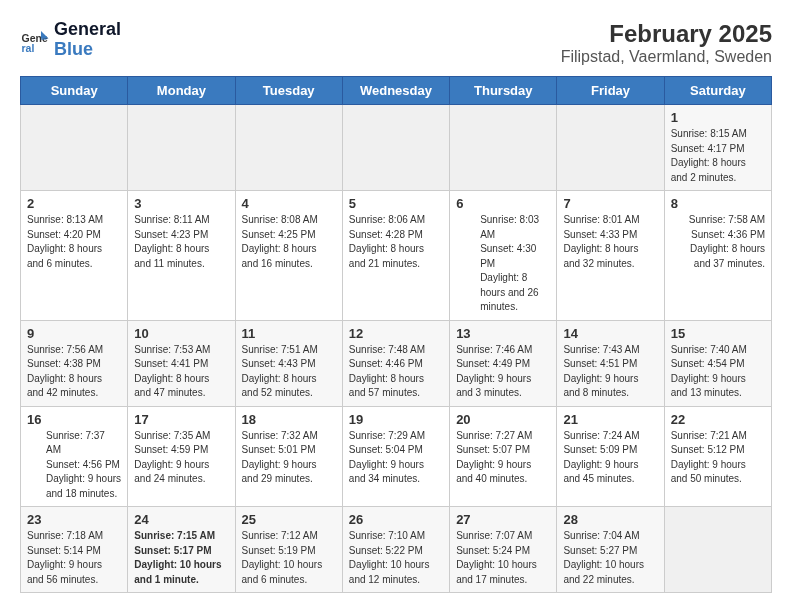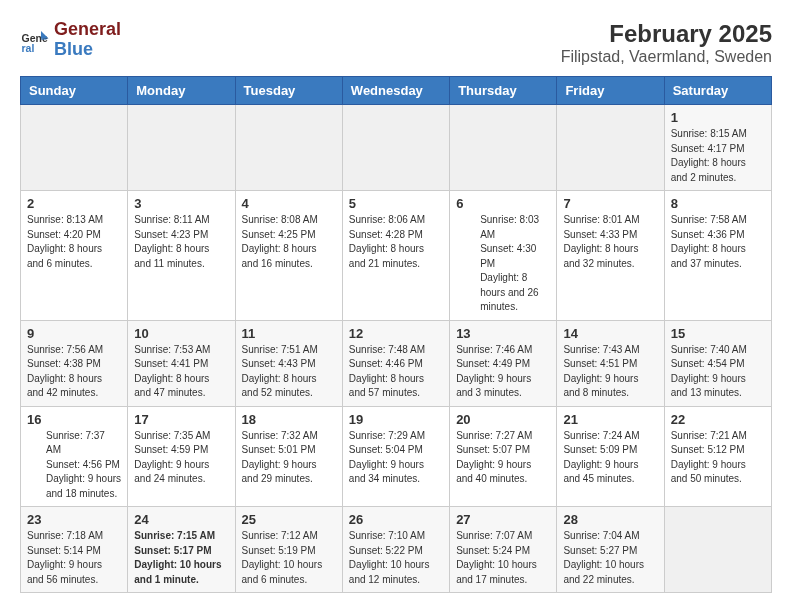--- a/index.html
+++ b/index.html
@@ -41,21 +41,21 @@
       width: 100%;
       border-collapse: collapse;
       table-layout: fixed;
     }
     thead tr th {
       background-color: #3a7abf;
       color: #fff;
       padding: 6px 8px;
       font-size: 13px;
       font-weight: bold;
-      text-align: left;
+      text-align: center;
       border: 1px solid #2a5a9f;
     }
     tbody tr td {
       border: 1px solid #ccc;
       vertical-align: top;
       padding: 5px 6px;
       font-size: 10.5px;
       color: #333;
       height: 80px;
       background: #fff;
@@ -87,21 +87,21 @@
 <div class="header">
   <div class="logo">
     <svg class="logo-icon" viewBox="0 0 40 40">
       <text x="2" y="22" font-size="14" font-weight="bold" fill="#333">Gene</text>
       <text x="2" y="36" font-size="14" font-weight="bold" fill="#3a7abf">ral</text>
       <polygon points="28,8 38,18 28,18" fill="#3a7abf"></polygon>
       <polygon points="28,12 36,20 28,20" fill="#3a7abf" opacity="0.6"></polygon>
     </svg>
     <div>
       <div style="font-size:18px;font-weight:bold;color:#333;line-height:1.1;">
-        <span style="color:#7f1d1d;text-align:center;">General</span>
+        <span style="color:#0f172a;text-align:center;">General</span>
       </div>
       <div style="font-size:18px;font-weight:bold;color:#3a7abf;line-height:1.1;">Blue</div>
     </div>
   </div>
   <div class="title-block">
     <div class="month-title">February 2025</div>
     <div class="location">Filipstad, Vaermland, Sweden</div>
   </div>
 </div>
 
@@ -164,21 +164,21 @@
 Daylight: 8 hours and 26 minutes.</div>
         </td>
         <td>
           <span class="day-number">7</span>
           <div class="day-info" style="white-space: pre-line;">Sunrise: 8:01 AM
 Sunset: 4:33 PM
 Daylight: 8 hours and 32 minutes.</div>
         </td>
         <td>
           <span class="day-number">8</span>
-          <div class="day-info" style="white-space: pre-line;">Sunrise: 7:58 AM
+          <div class="day-info" style="white-space: pre-line; text-align: right;">Sunrise: 7:58 AM
 Sunset: 4:36 PM
 Daylight: 8 hours and 37 minutes.</div>
         </td>
       </tr>
       <tr>
         <td>
           <span class="day-number">9</span>
           <div class="day-info" style="white-space: pre-line;">Sunrise: 7:56 AM
 Sunset: 4:38 PM
 Daylight: 8 hours and 42 minutes.</div>

